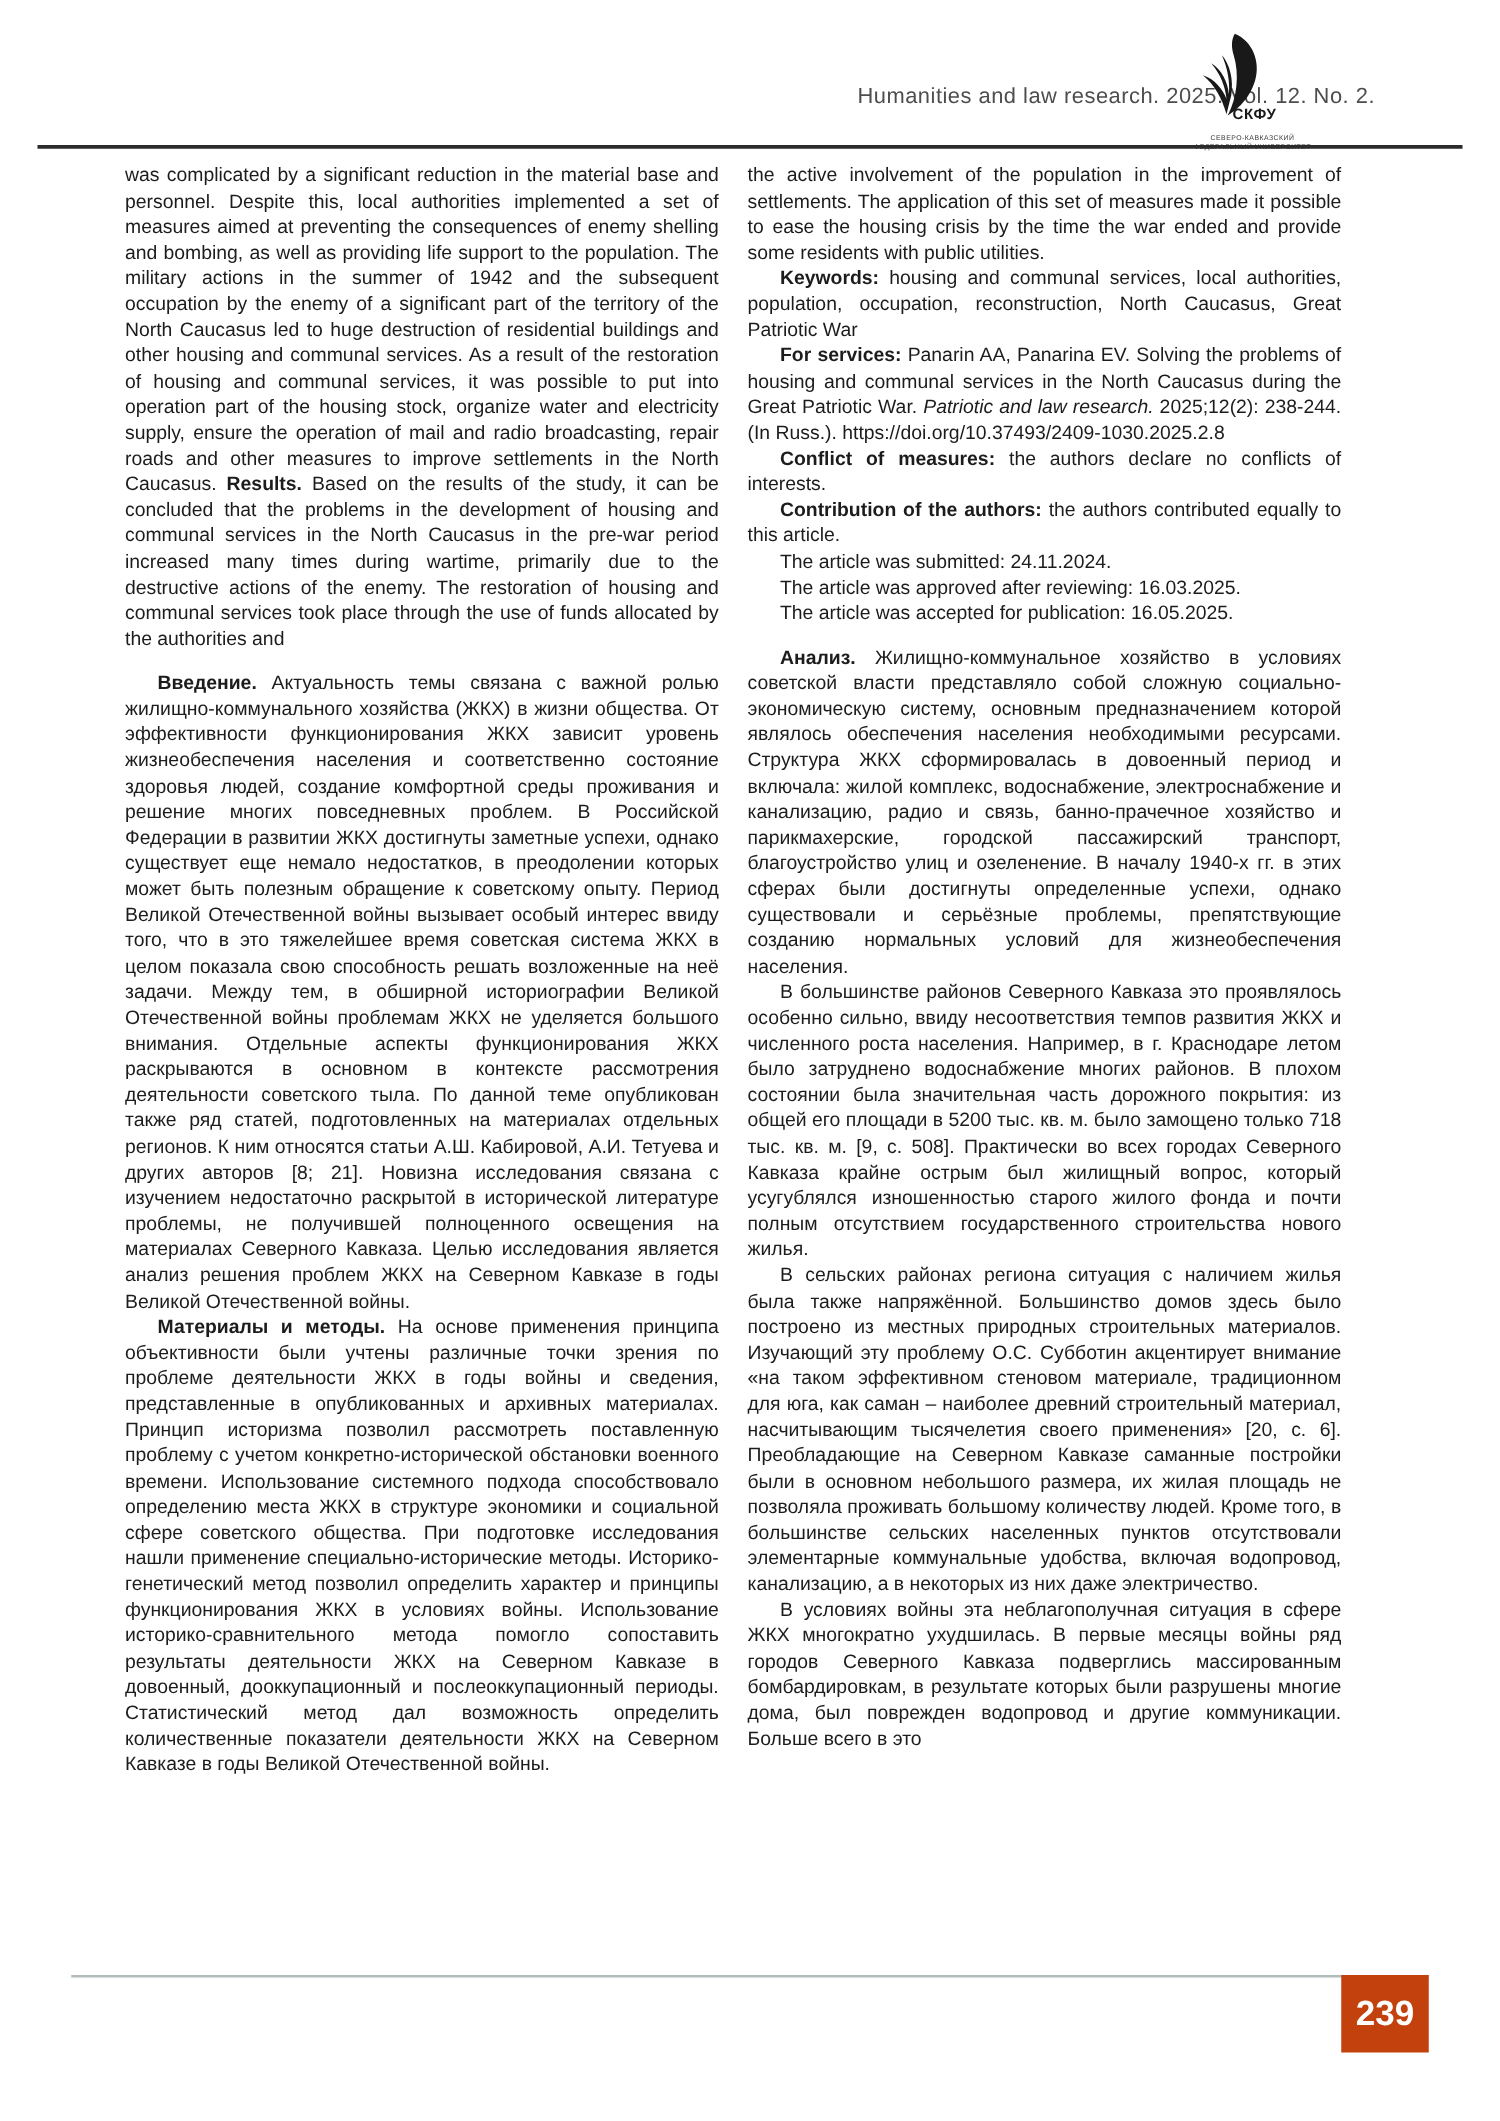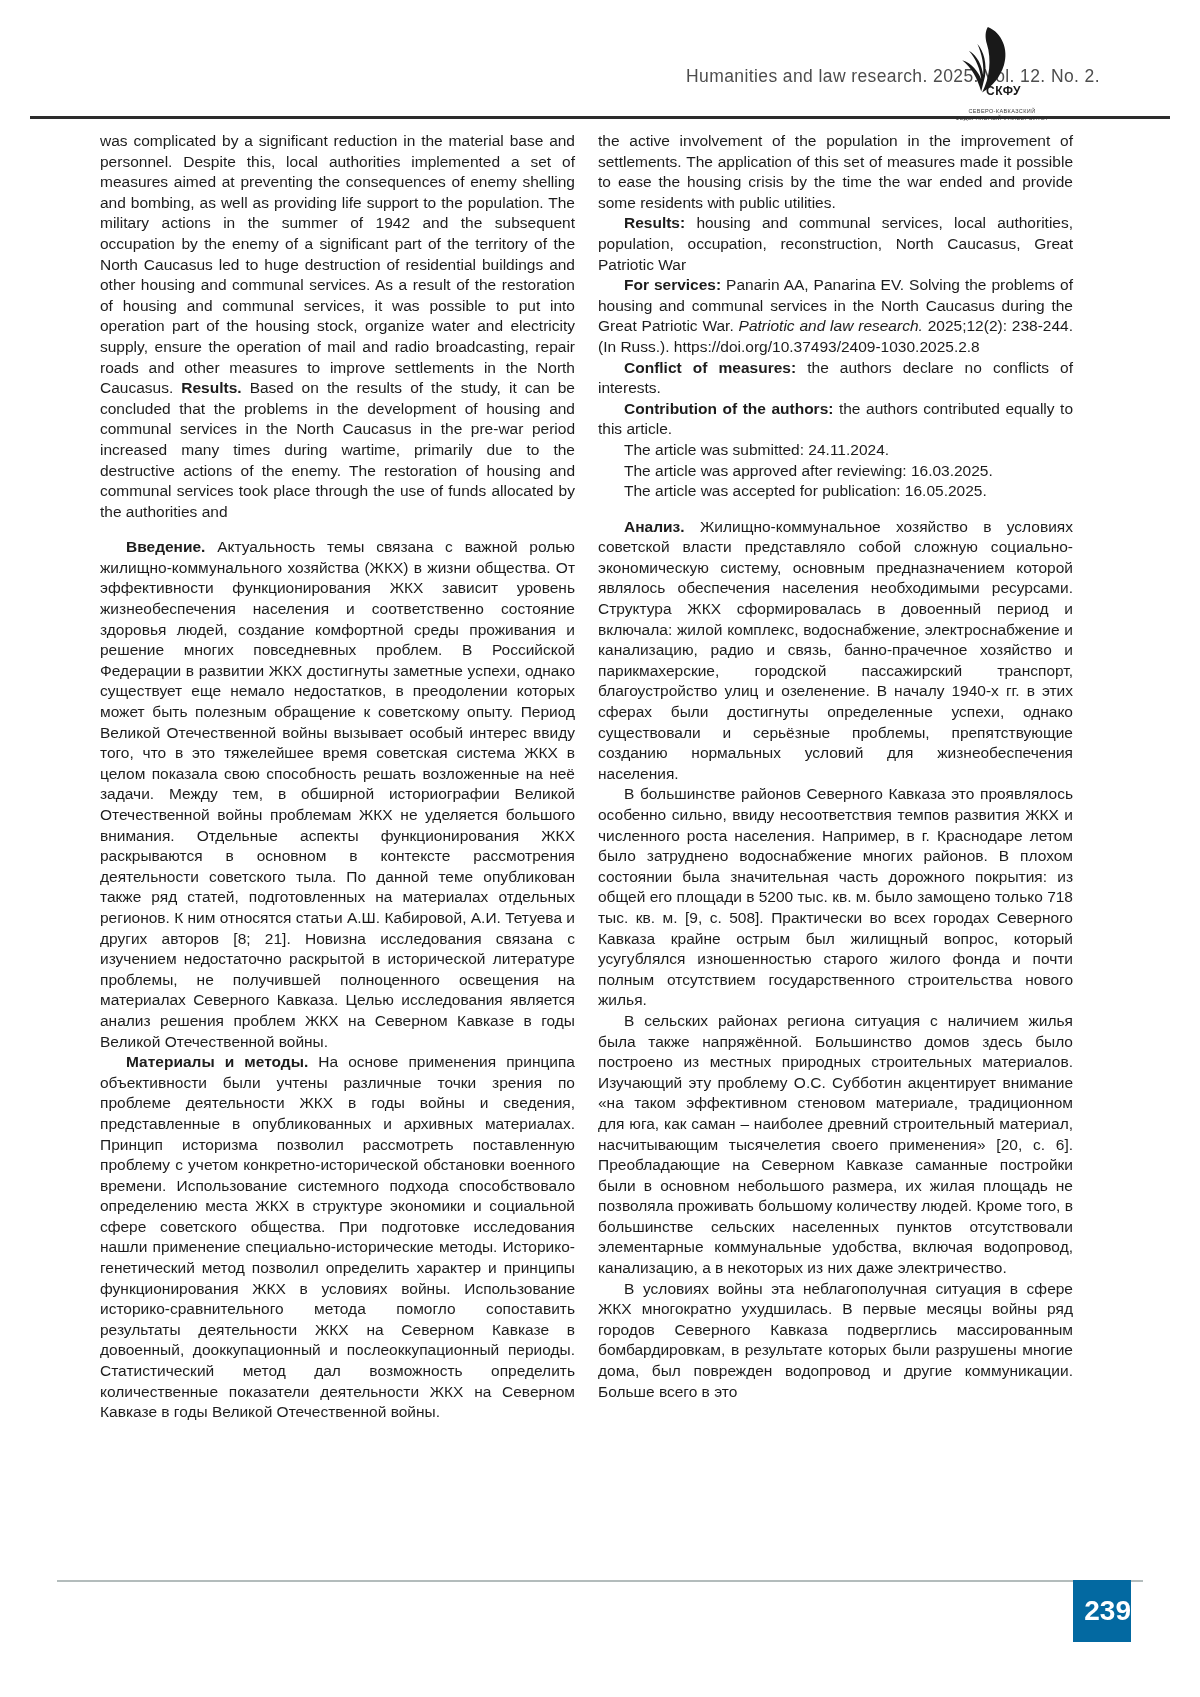--- a/index.html
+++ b/index.html
@@ -47,23 +47,23 @@
   b.lead { font-weight:bold; }
   .bi { font-weight:bold; }
   .it { font-style:italic; }
 
   
   .footer-line {
     position:absolute; top:1580px; left:57px; width:1086px; height:1.5px;
     background:#b3bcbc;
   }
   .page-number-box {
-    position:absolute; top:1580px; left:1073px; width:58px; height:62px;
-    background:#0369a1; color:#ffffff;
-    display:flex; align-items:center; justify-content:flex-end;
+    position:absolute; top:1580px; left:1073px; width:70px; height:62px;
+    background:#c2410c; color:#ffffff;
+    display:flex; align-items:center; justify-content:center;
     font-size:28px; font-weight:bold;
   }
 </style>
 </head>
 <body>
 
 <div class="page">
 
   <div class="header-title">Humanities and law research. 2025. Vol. 12. No. 2.</div>
 
@@ -87,21 +87,21 @@
       <p><span>was complicated by a significant reduction in the material base and personnel. Despite this, local authorities implemented a set of measures aimed at preventing the consequences of enemy shelling and bombing, as well as providing life support to the population. The military actions in the summer of 1942 and the subsequent occupation by the enemy of a significant part of the territory of the North Caucasus led to huge destruction of residential buildings and other housing and communal services. As a result of the restoration of housing and communal services, it was possible to put into operation part of the housing stock, organize water and electricity supply, ensure the operation of mail and radio broadcasting, repair roads and other measures to improve settlements in the North Caucasus. </span><span class="bi">Results.</span><span> Based on the results of the study, it can be concluded that the problems in the development of housing and communal services in the North Caucasus in the pre-war period increased many times during wartime, primarily due to the destructive actions of the enemy. The restoration of housing and communal services took place through the use of funds allocated by the authorities and</span></p>
 
       <p class="ind gap"><b class="lead">Введение.</b><span> Актуальность темы связана с важной ро­лью жилищно-коммунального хозяйства (ЖКХ) в жизни общества. От эффективности функционирования ЖКХ зависит уровень жизнеобеспечения населения и соот­ветственно состояние здоровья людей, создание ком­фортной среды проживания и решение многих повсед­невных проблем. В Российской Федерации в развитии ЖКХ достигнуты заметные успехи, однако существует еще немало недостатков, в преодолении которых может быть полезным обращение к советскому опыту. Период Великой Отечественной войны вызывает особый ин­терес ввиду того, что в это тяжелейшее время совет­ская система ЖКХ в целом показала свою способность решать возложенные на неё задачи. Между тем, в об­ширной историографии Великой Отечественной войны проблемам ЖКХ не уделяется большого внимания. От­дельные аспекты функционирования ЖКХ раскрывают­ся в основном в контексте рассмотрения деятельности советского тыла. По данной теме опубликован также ряд статей, подготовленных на материалах отдельных регионов. К ним относятся статьи А.Ш. Кабировой, А.И. Тетуева и других авторов [8; 21]. Новизна исследования связана с изучением недостаточно раскрытой в исто­рической литературе проблемы, не получившей полно­ценного освещения на материалах Северного Кавказа. Целью исследования является анализ решения про­блем ЖКХ на Северном Кавказе в годы Великой Отече­ственной войны.</span></p>
 
       <p class="ind"><b class="lead">Материалы и методы.</b><span> На основе применения прин­ципа объективности были учтены различные точки зре­ния по проблеме деятельности ЖКХ в годы войны и све­дения, представленные в опубликованных и архивных материалах. Принцип историзма позволил рассмотреть поставленную проблему с учетом конкретно-истори­ческой обстановки военного времени. Использование системного подхода способствовало определению ме­ста ЖКХ в структуре экономики и социальной сфере советского общества. При подготовке исследования нашли применение специально-исторические методы. Историко-генетический метод позволил определить ха­рактер и принципы функционирования ЖКХ в условиях войны. Использование историко-сравнительного мето­да помогло сопоставить результаты деятельности ЖКХ на Северном Кавказе в довоенный, дооккупационный и послеоккупационный периоды. Статистический метод дал возможность определить количественные показате­ли деятельности ЖКХ на Северном Кавказе в годы Ве­ликой Отечественной войны.</span></p>
     </div>
 
     <div class="col">
       <p><span>the active involvement of the population in the improvement of settlements. The application of this set of measures made it possible to ease the housing crisis by the time the war ended and provide some residents with public utilities.</span></p>
 
-      <p class="ind"><b class="lead">Results:</b><span> housing and communal services, local authorities, population, occupation, reconstruction, North Caucasus, Great Patriotic War</span></p>
+      <p class="ind"><b class="lead">Keywords:</b><span> housing and communal services, local authorities, population, occupation, reconstruction, North Caucasus, Great Patriotic War</span></p>
 
       <p class="ind"><b class="lead">For services:</b><span> Panarin AA, Panarina EV. Solving the problems of housing and communal services in the North Caucasus during the Great Patriotic War. </span><span class="it">Patriotic and law research.</span><span> 2025;12(2): 238-244. (In Russ.). https://doi.org/10.37493/2409-1030.2025.2.8</span></p>
 
       <p class="ind"><b class="lead">Conflict of measures:</b><span> the authors declare no conflicts of interests.</span></p>
 
       <p class="ind"><b class="lead">Contribution of the authors:</b><span> the authors contributed equally to this article.</span></p>
 
       <p class="ind">The article was submitted: 24.11.2024.</p>
       <p class="ind">The article was approved after reviewing: 16.03.2025.</p>
       <p class="ind">The article was accepted for publication: 16.05.2025.</p>

